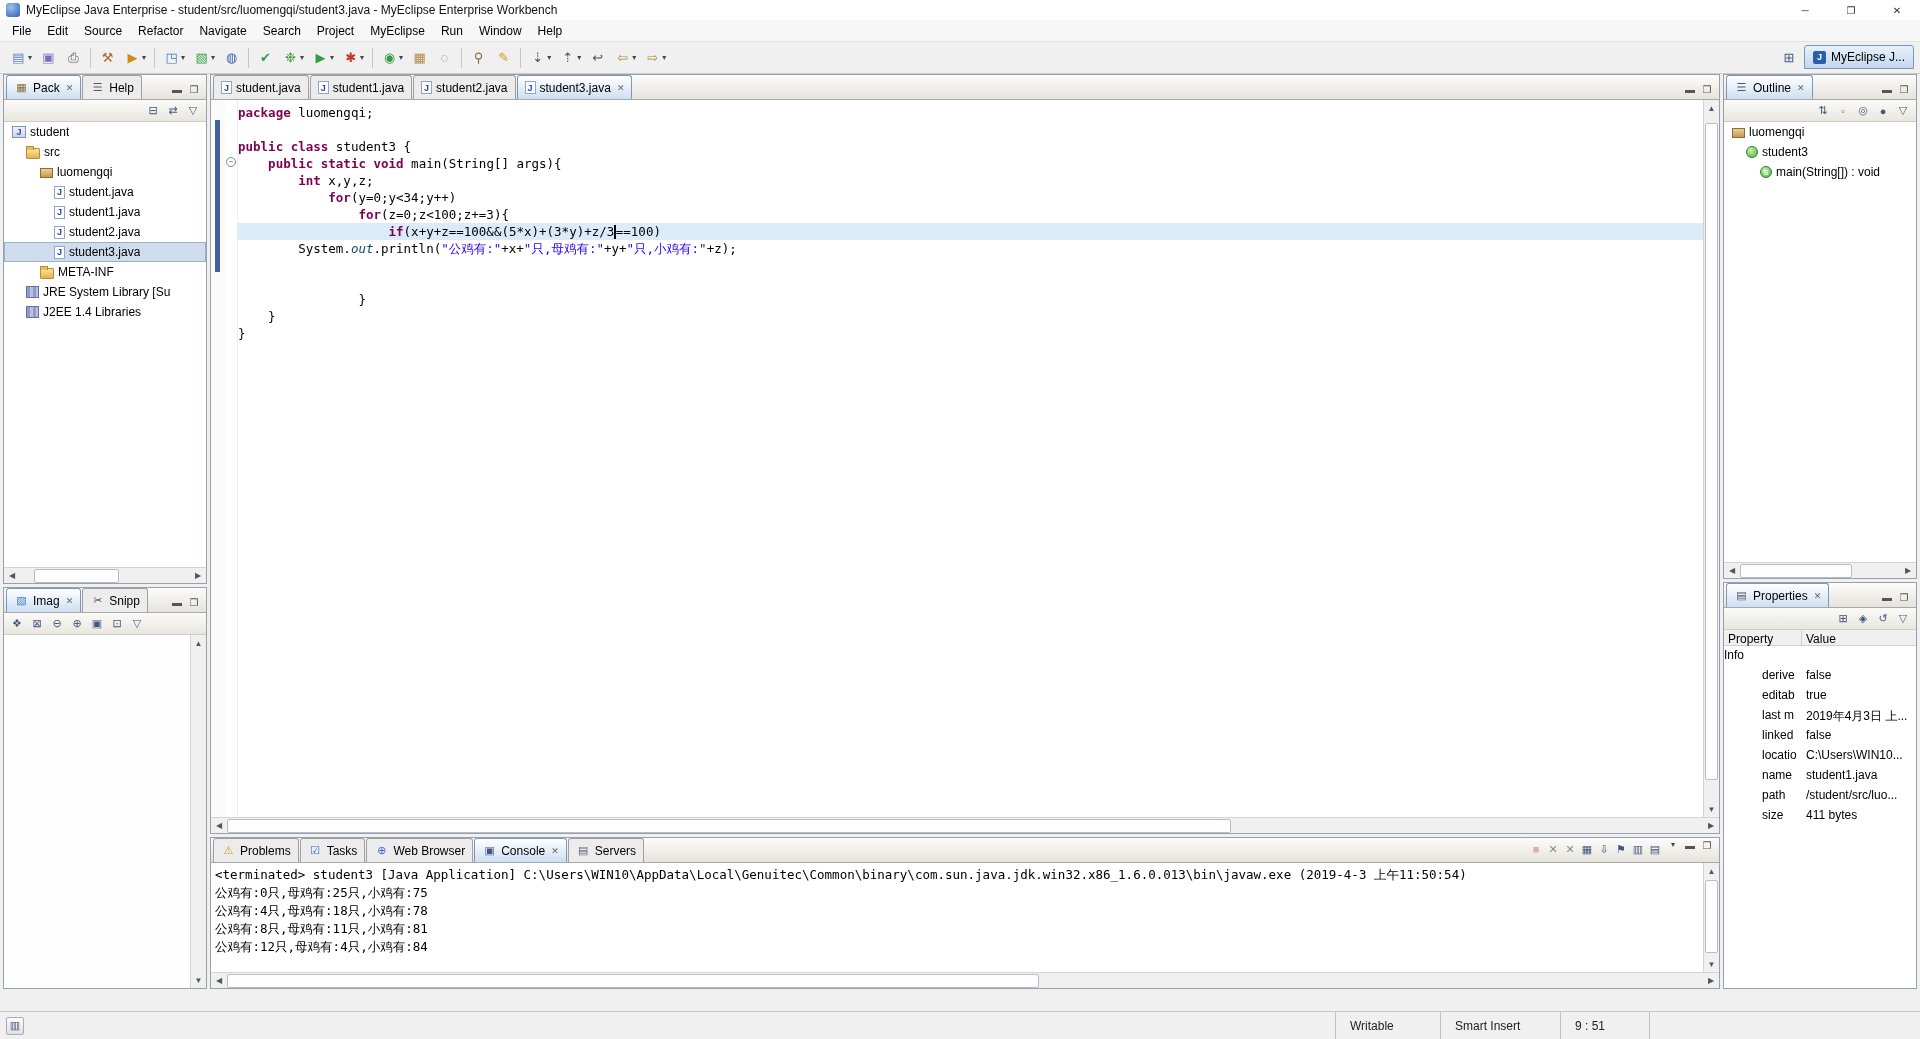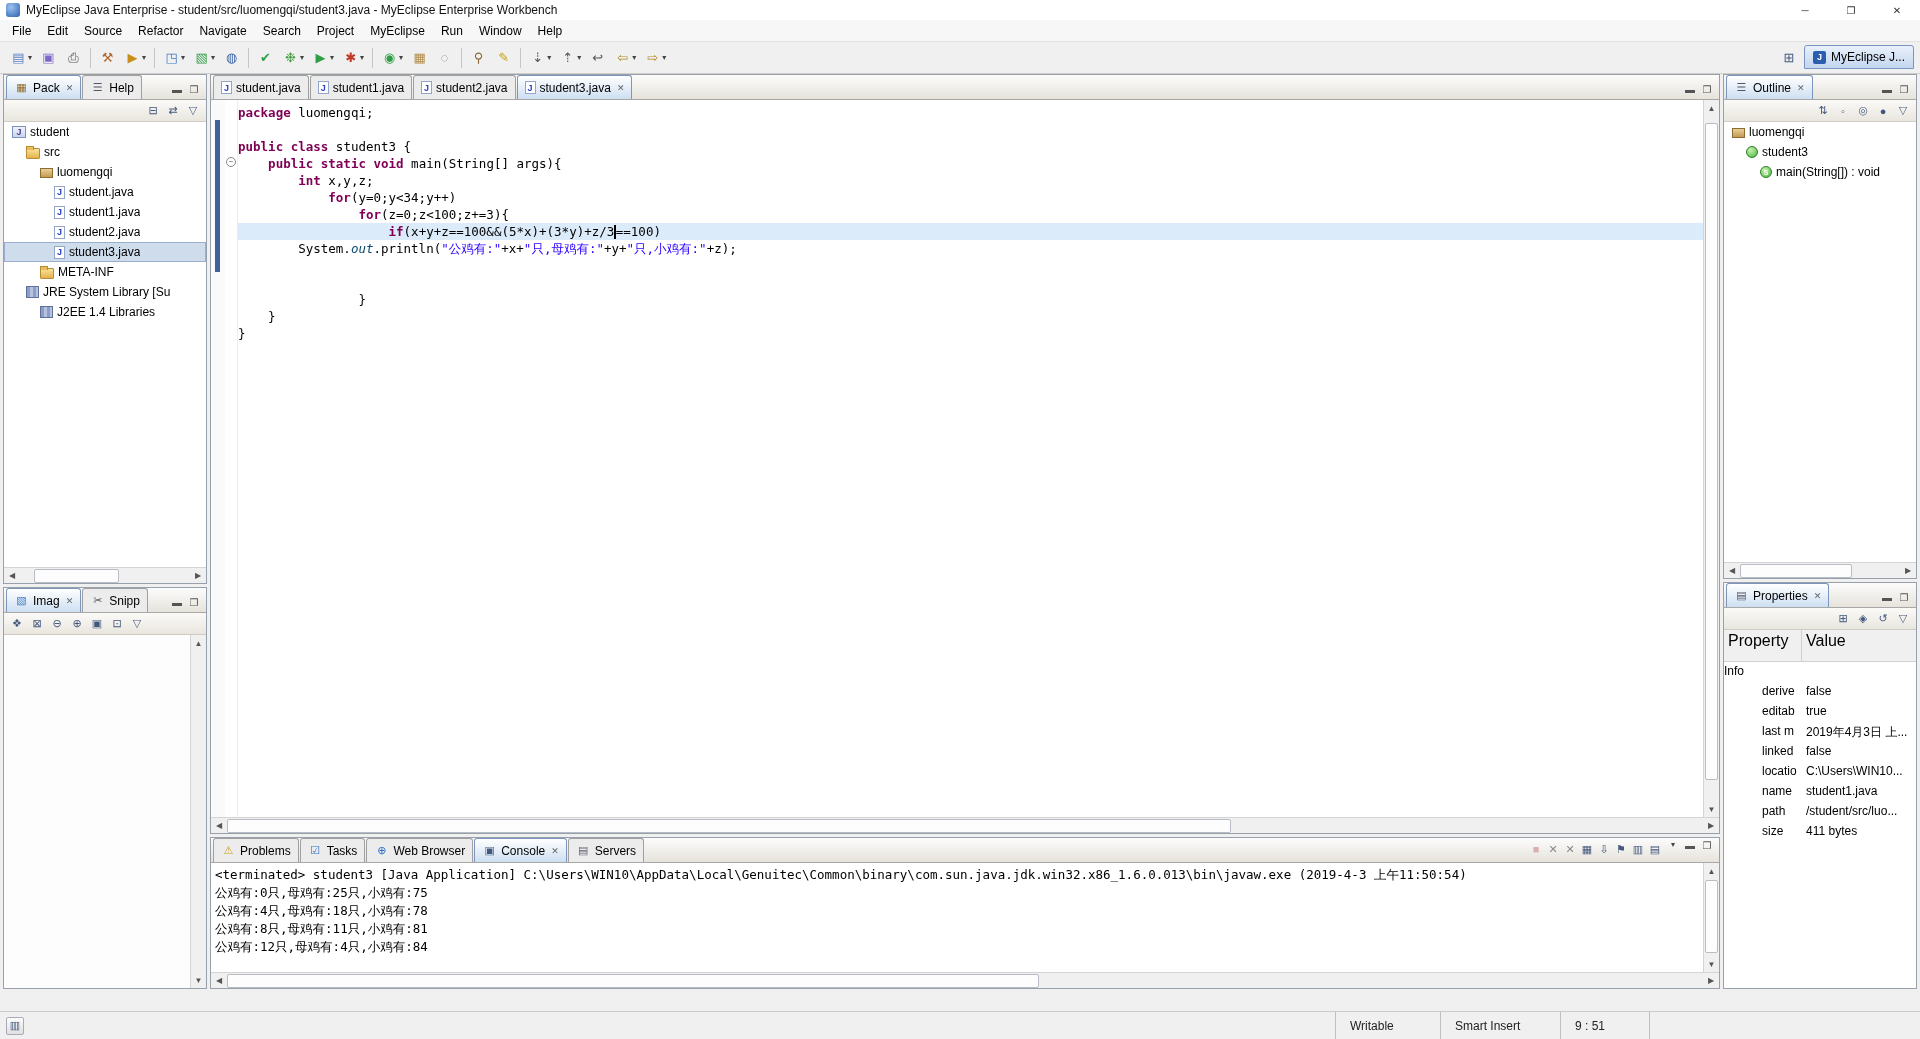--- a/index.html
+++ b/index.html
@@ -109,21 +109,21 @@
   .caret { display:inline-block; width:1.5px; height:14px; background:#000; vertical-align:text-bottom; }
 
   
   .console { flex:1; min-height:0; }
   .con-body { flex:1; display:flex; min-height:0; background:#fff; }
   .con-text { flex:1; padding:3px 4px; overflow:hidden; font-family:"DejaVu Sans Mono",monospace; font-size:12.5px; }
   .con-line { height:18px; line-height:18px; white-space:pre; }
 
   
   .props-table { flex:1; display:flex; flex-direction:column; background:#fff; overflow:hidden; }
-  .pr-head { height:32px; flex:none; display:flex; background:#f0f0f0; border-bottom:1px solid #d0d0d0; font-size:16px; }
+  .pr-head { height:16px; flex:none; display:flex; background:#f0f0f0; border-bottom:1px solid #d0d0d0; font-size:12px; }
   .pr-head .c1 { width:78px; padding:2px 4px; border-right:1px solid #d0d0d0; }
   .pr-head .c2 { flex:1; padding:2px 4px; }
   .pr-row { height:20px; display:flex; font-size:12px; white-space:nowrap; }
   .pr-row .c1 { width:78px; padding:2px 2px 2px 38px; overflow:hidden; }
   .pr-row.group .c1 { padding-left:0; }
   .pr-row .c2 { flex:1; padding:2px 4px; overflow:hidden; }
 
   
   .img-canvas { flex:1; background:#fdfdfd; }
 
@@ -313,21 +313,21 @@
             <span class="lbl">student3.java</span>
           </div>
           <div class="trow" style="padding-left: 36px;">
             <span class="fic fic-folder"></span>
             <span class="lbl">META-INF</span>
           </div>
           <div class="trow" style="padding-left: 22px;">
             <span class="fic fic-library"></span>
             <span class="lbl">JRE System Library [Su</span>
           </div>
-          <div class="trow" style="padding-left: 36px;">
+          <div class="trow" style="padding-left: 22px;">
             <span class="fic fic-library"></span>
             <span class="lbl">J2EE 1.4 Libraries</span>
           </div>
         </div>
       <div class="hscroll">
         <span class="arr">◀</span>
         <span class="track">
             <span class="thumb" style="left:8%;width:50%;"></span>
           </span>
         <span class="arr">▶</span>

